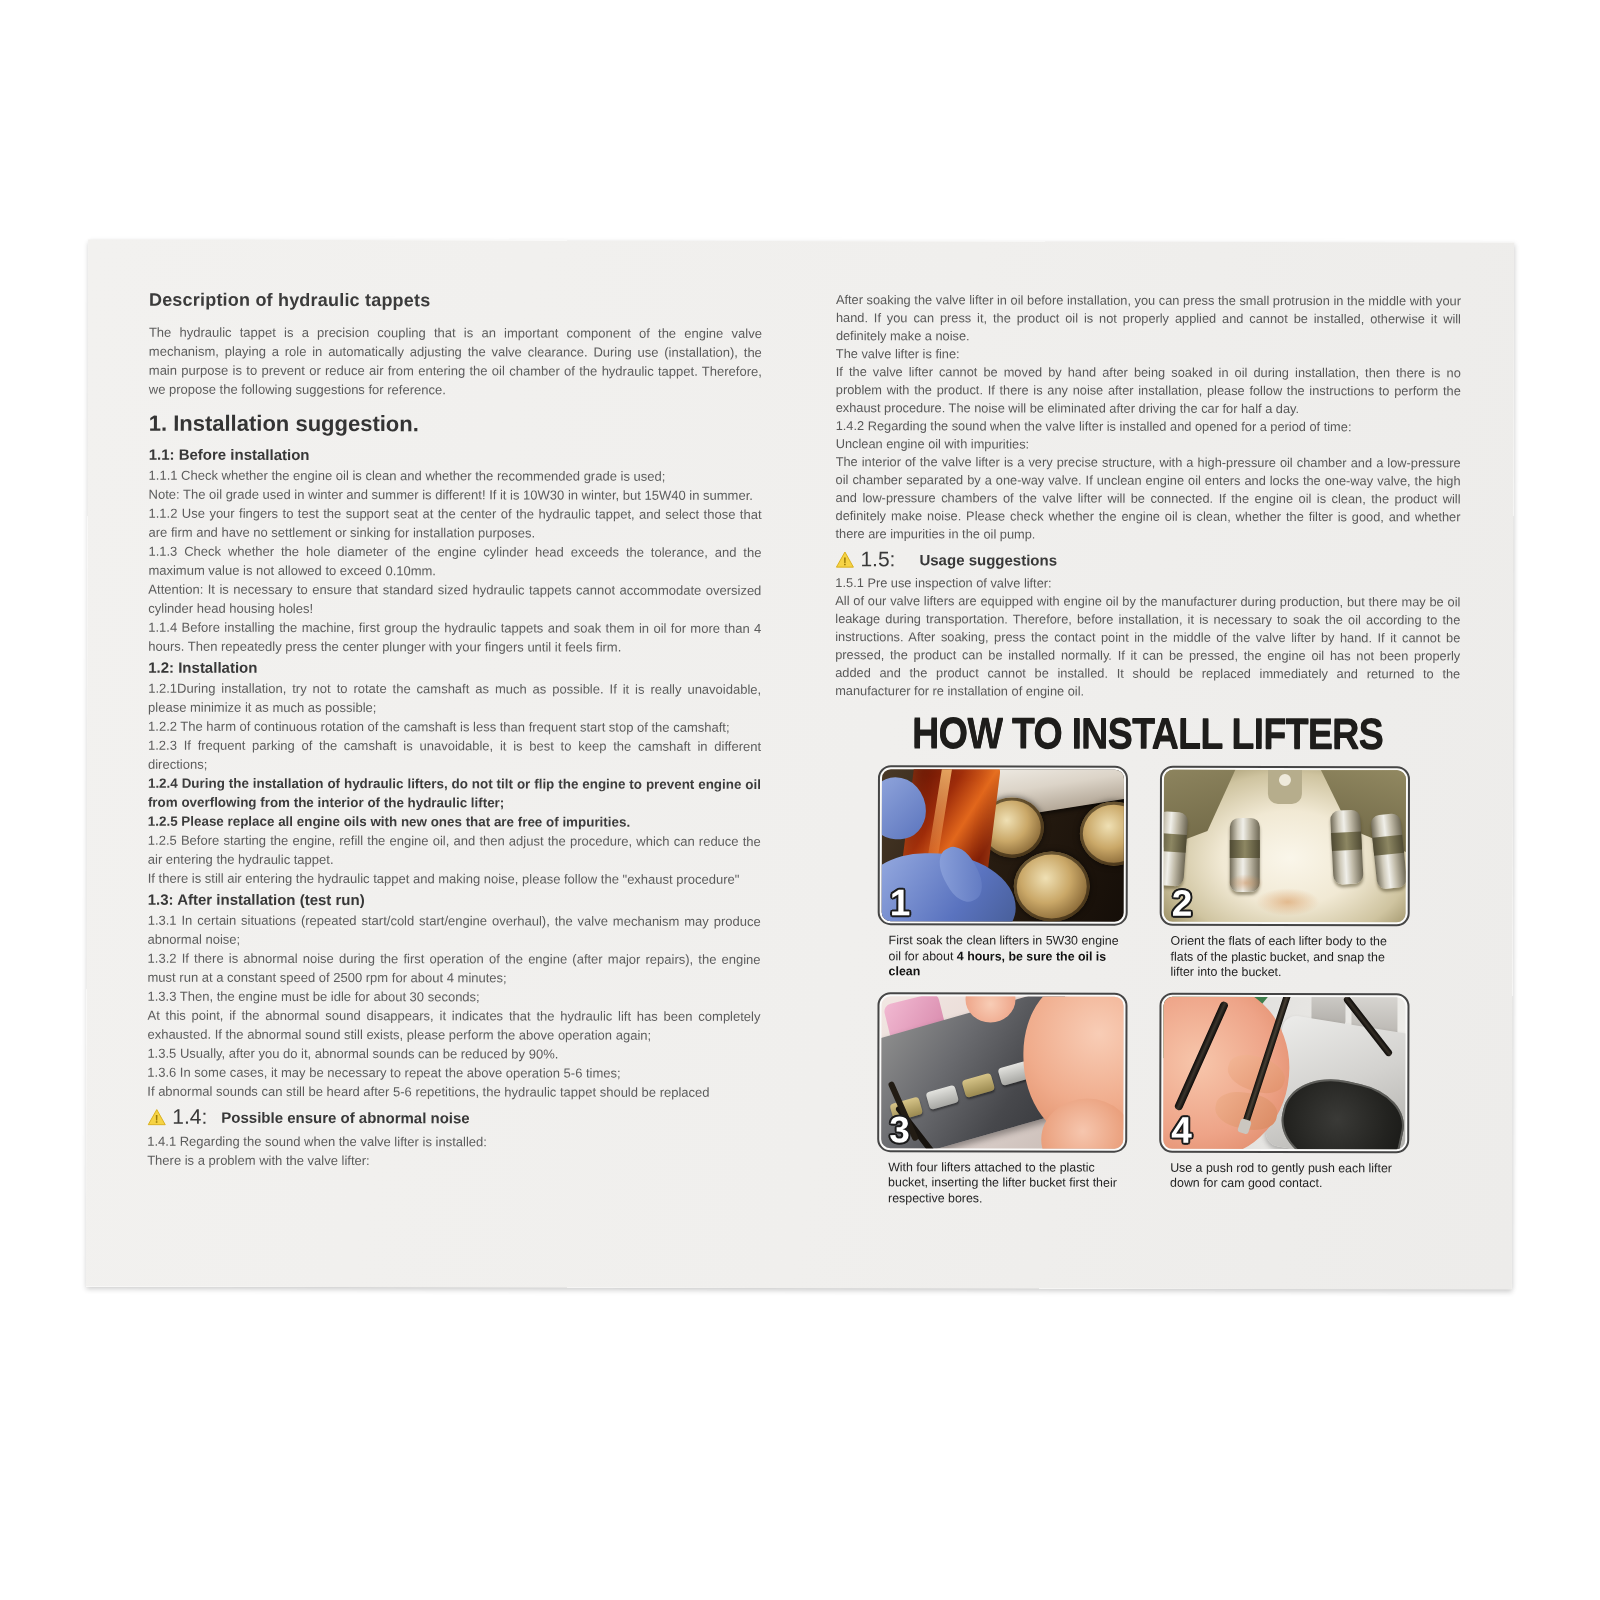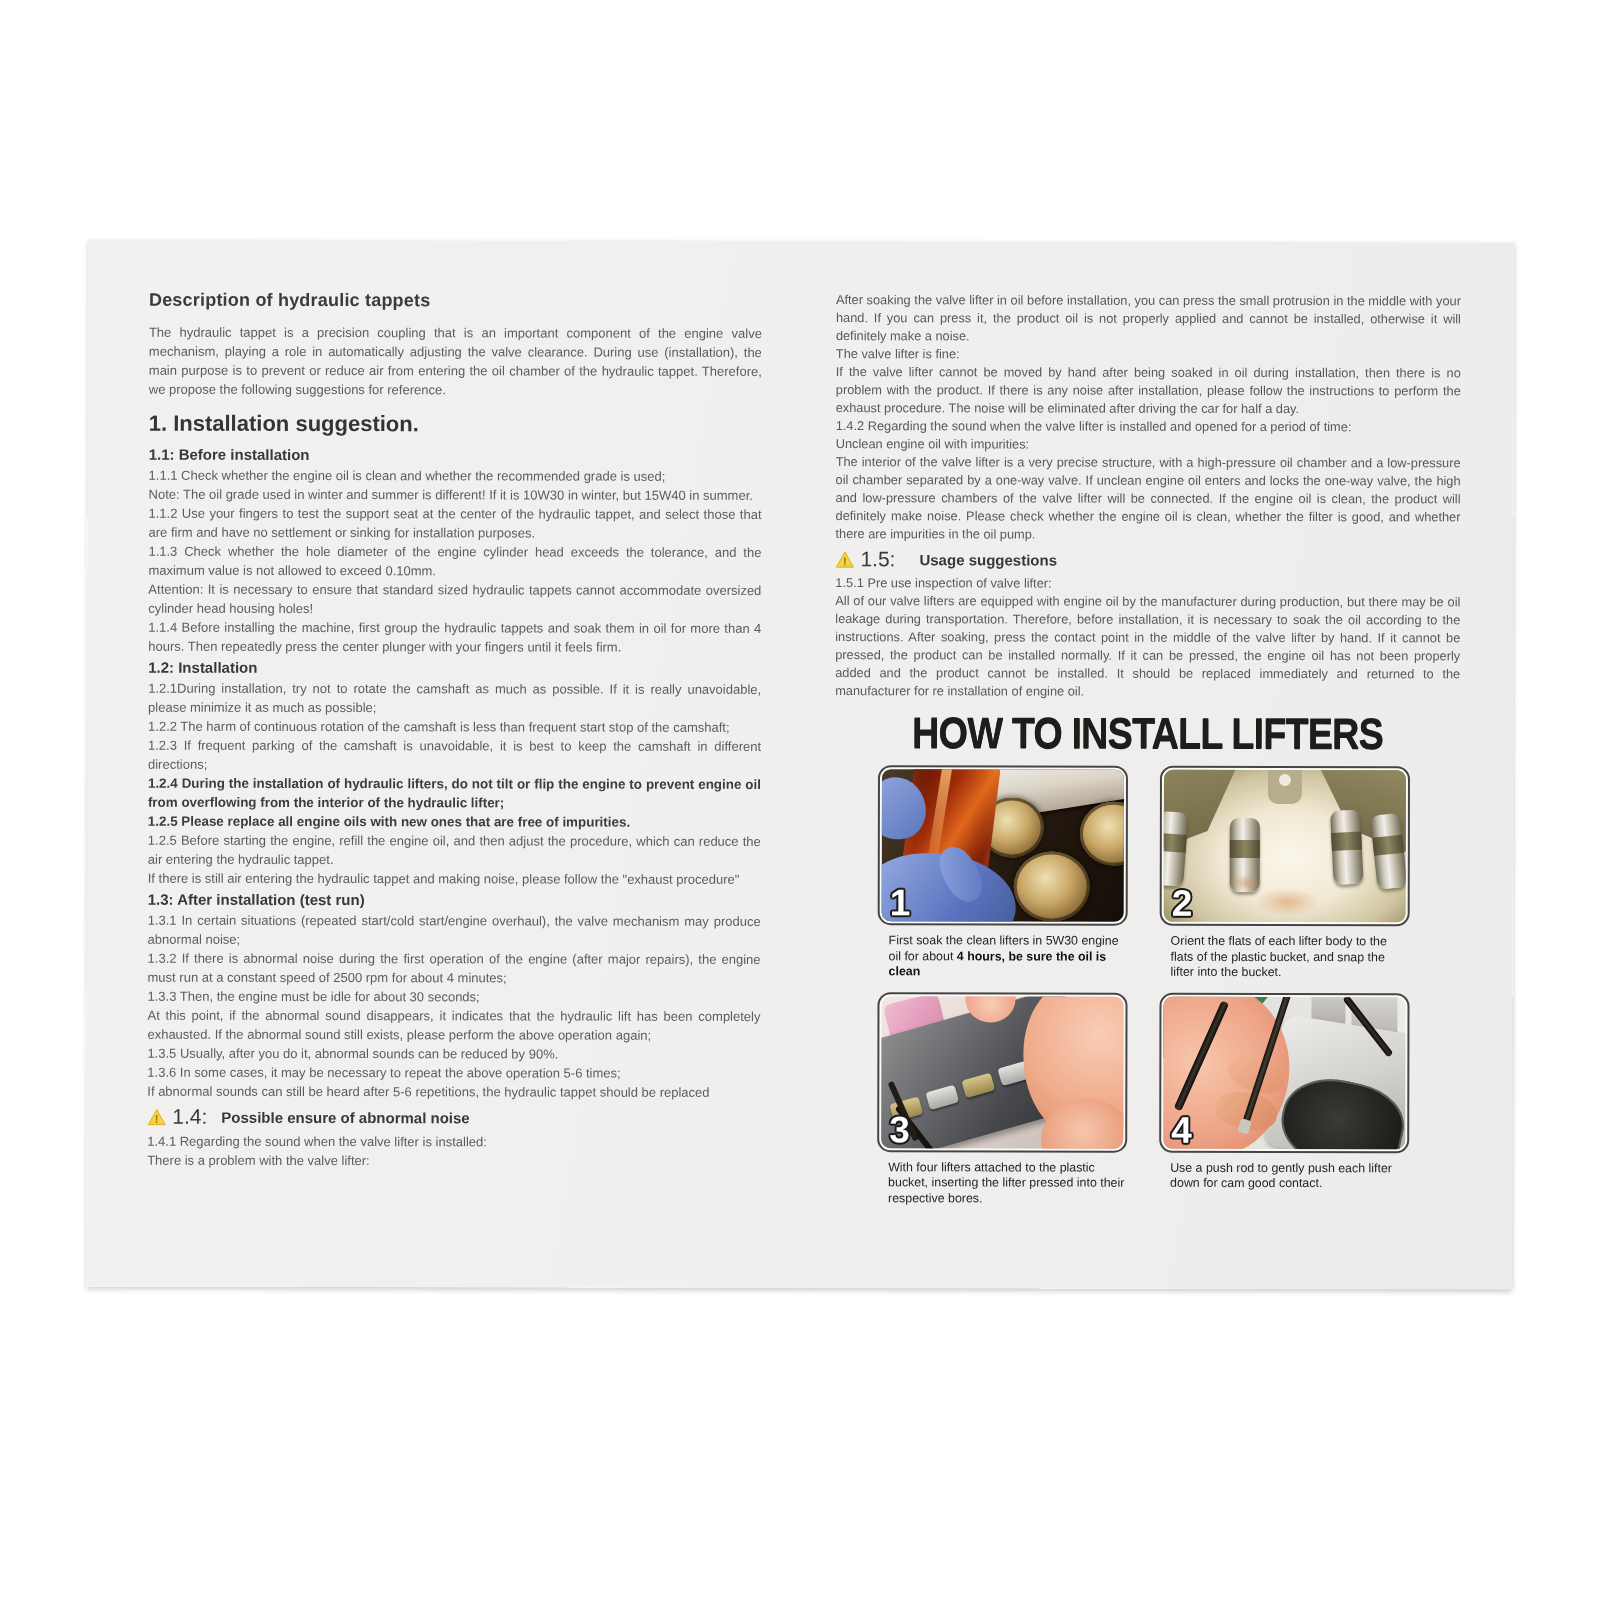--- a/index.html
+++ b/index.html
@@ -270,21 +270,21 @@
             <i class="rl steel r4"></i>
             <i class="rl brass r5"></i>
             <i class="rodA"></i>
             <i class="rodB"></i>
             <i class="tip"></i>
             <i class="fingers"></i>
             <i class="finger2"></i>
             <span class="num">3</span>
           </div>
         </div>
-        <p class="cap">With four lifters attached to the plastic bucket, inserting the lifter pressed into their respective bores.</p>
+        <p class="cap">With four lifters attached to the plastic bucket, inserting the lifter bucket first their respective bores.</p>
       </div>
 
       <div class="step">
         <div class="photo">
           <div class="ph ph4">
             <i class="green"></i>
             <i class="cylA"></i>
             <i class="cylB"></i>
             <i class="head"></i>
             <i class="chamber"></i>

